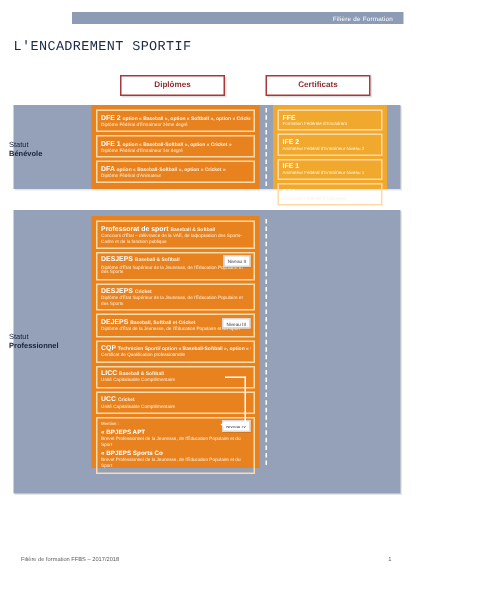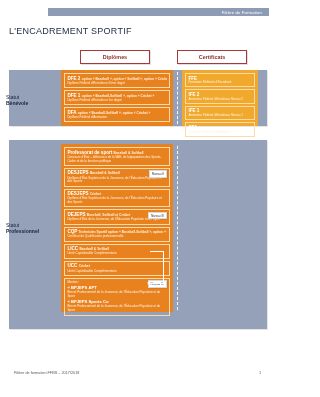--- a/index.html
+++ b/index.html
@@ -37,20 +37,21 @@
   }
 
   .page-title {
     position: absolute;
     left: 9px;
     top: 26px;
     font-size: 9px;
     letter-spacing: .25px;
     color: #1d2b45;
     white-space: nowrap;
+    font-family: Liberation Mono, monospace;
   }
 
   
   .col-caps {
     position: absolute;
     left: 0; right: 0;
     top: 50px;
     height: 14px;
   }
   .cap-box {

